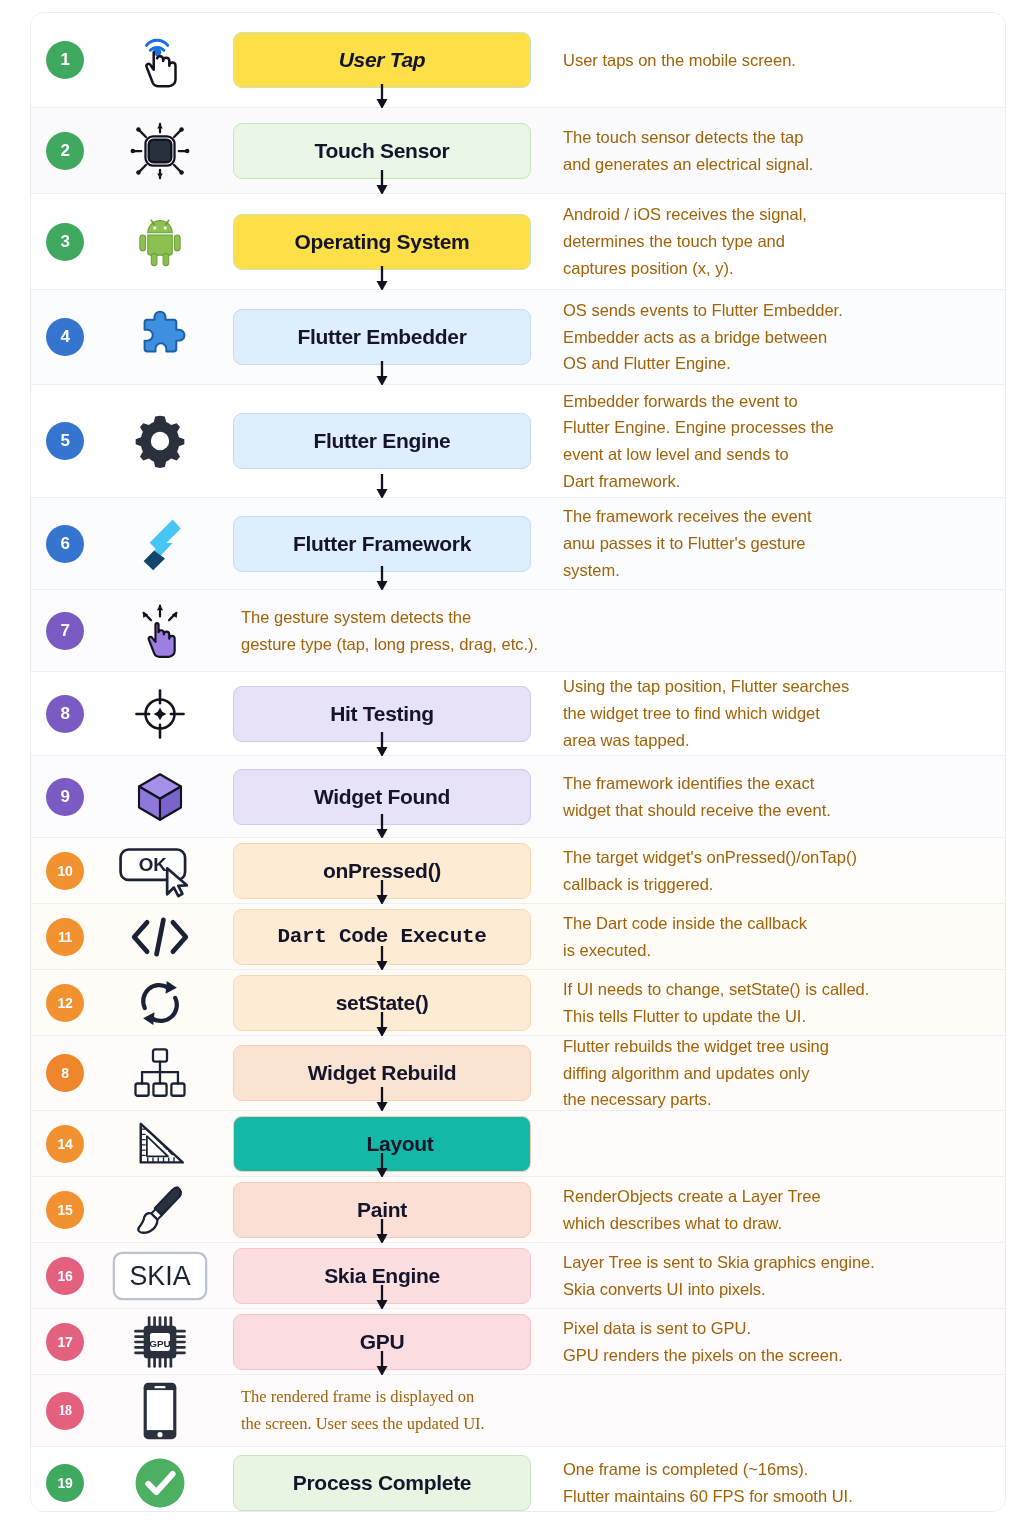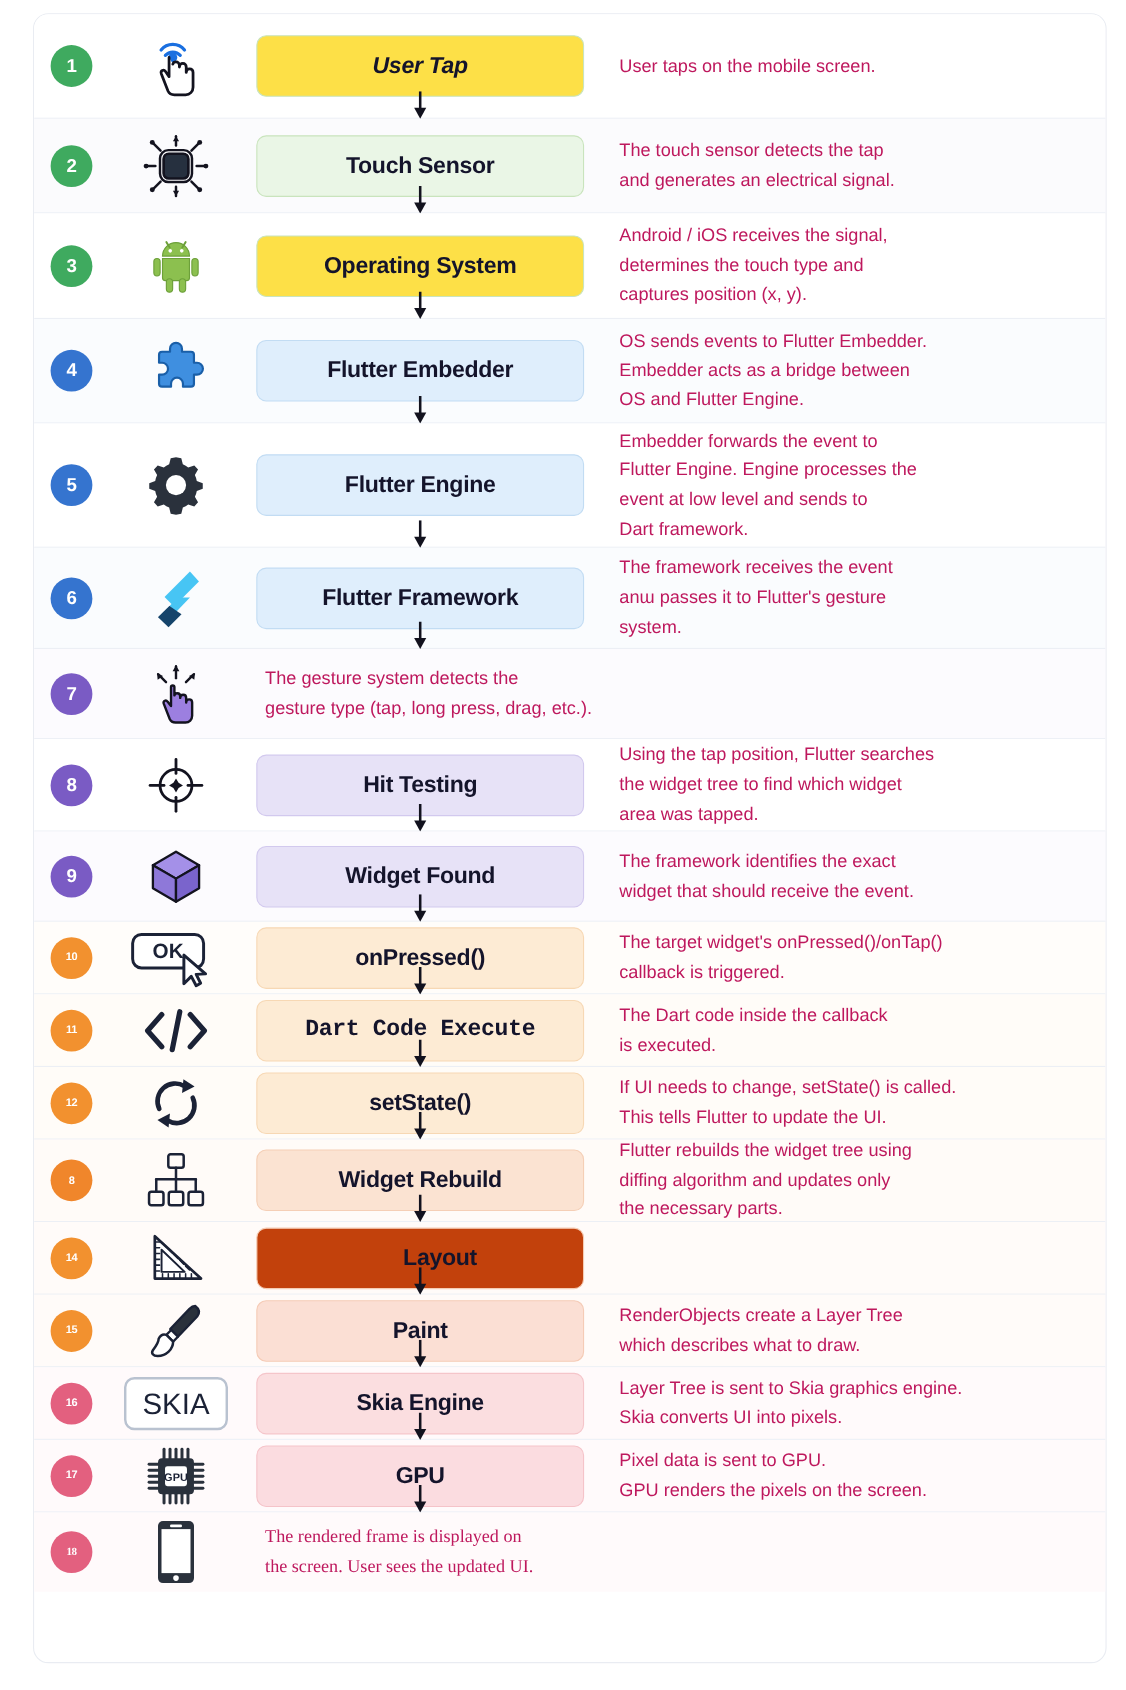--- a/index.html
+++ b/index.html
@@ -37,21 +37,21 @@
   }
   .badge {
     width: 38px; height: 38px;
     border-radius: 50%;
     display: flex; align-items: center; justify-content: center;
     color: #fff;
     font-size: 17px;
     font-weight: bold;
     letter-spacing: -0.4px;
   }
-  .badge.w2 { font-size: 10px; }
+  .badge.w2 { font-size: 14px; }
 
   
   .iconcell {
     width: 122px;
     flex: 0 0 122px;
     display: flex;
     align-items: center;
     justify-content: center;
   }
   .iconcell svg { display: block; }
@@ -89,21 +89,21 @@
 
   
   .desccell {
     flex: 1 1 auto;
     padding-left: 20px;
     padding-right: 18px;
   }
   .desccell p {
     font-size: 16.5px;
     line-height: 1.62;
-    color: #be185d;
+    color: #a16207;
     white-space: pre-line;
   }
 </style>
 </head>
 <body>
 
 <div id="card">
     <div class="row" style="height: 95px; background: rgb(255, 255, 255);">
       <div class="numcell">
         <div class="badge" style="background: rgb(63, 170, 95);">1</div>
@@ -486,21 +486,21 @@
             <line x1="48" y1="50" x2="48" y2="45"></line>
       <line x1="18" y1="13" x2="22" y2="17"></line>
             <line x1="24" y1="19" x2="28" y2="23"></line>
       <line x1="30" y1="25" x2="34" y2="29"></line>
             <line x1="36" y1="31" x2="40" y2="35"></line>
       <line x1="42" y1="37" x2="46" y2="41"></line>
     </g>
   </svg>
       </div>
       <div class="boxcell">
-        <div class="stepbox" style="background: #c2410c; border: 1px solid rgb(245, 204, 180); padding-left: 36px;">Layout</div>
+        <div class="stepbox" style="background: #14b8a6; border: 1px solid rgb(245, 204, 180); padding-left: 36px;">Layout</div>
         <div class="arrow" style="bottom: -11px;"><svg width="16" height="26" viewBox="0 0 16 26">
   <line x1="8" y1="0" x2="8" y2="18" stroke="#12121e" stroke-width="2.3"></line>
   <path d="M8 25 L2.5 15 L13.5 15 Z" fill="#12121e"></path>
 </svg></div>
       </div>
     </div>
     <div class="row" style="height: 66px; background: rgb(255, 251, 249);">
       <div class="numcell">
         <div class="badge w2" style="background: rgb(242, 145, 47);">15</div>
       </div>
@@ -600,13 +600,31 @@
     <rect x="7.5" y="11" width="29" height="44" fill="#ffffff"></rect>
     <rect x="16" y="6.5" width="12" height="2.6" rx="1.3" fill="#ffffff"></rect>
     <circle cx="22" cy="60" r="2.8" fill="#ffffff"></circle>
   </svg>
       </div>
       <div class="desccell">
         <p>The rendered frame is displayed on
 the screen. User sees the updated UI.</p>
       </div>
     </div>
+    <div class="row" style="height: 72px; background: rgb(255, 255, 255);">
+      <div class="numcell">
+        <div class="badge w2" style="background: rgb(63, 170, 95);">19</div>
+      </div>
+      <div class="iconcell">
+        <svg width="58" height="58" viewBox="0 0 64 64">
+    <circle cx="32" cy="32" r="27" fill="#4caf62"></circle>
+    <path d="M19 33 L28 42 L46 22" fill="none" stroke="#ffffff" stroke-width="6.5" stroke-linecap="round" stroke-linejoin="round"></path>
+  </svg>
+      </div>
+      <div class="boxcell">
+        <div class="stepbox" style="background: rgb(233, 245, 227); border: 1px solid rgb(201, 228, 189);">Process Complete</div>
+      </div>
+      <div class="desccell">
+        <p>One frame is completed (~16ms).
+Flutter maintains 60 FPS for smooth UI.</p>
+      </div>
+    </div>
   </div>
 
 </body></html>

